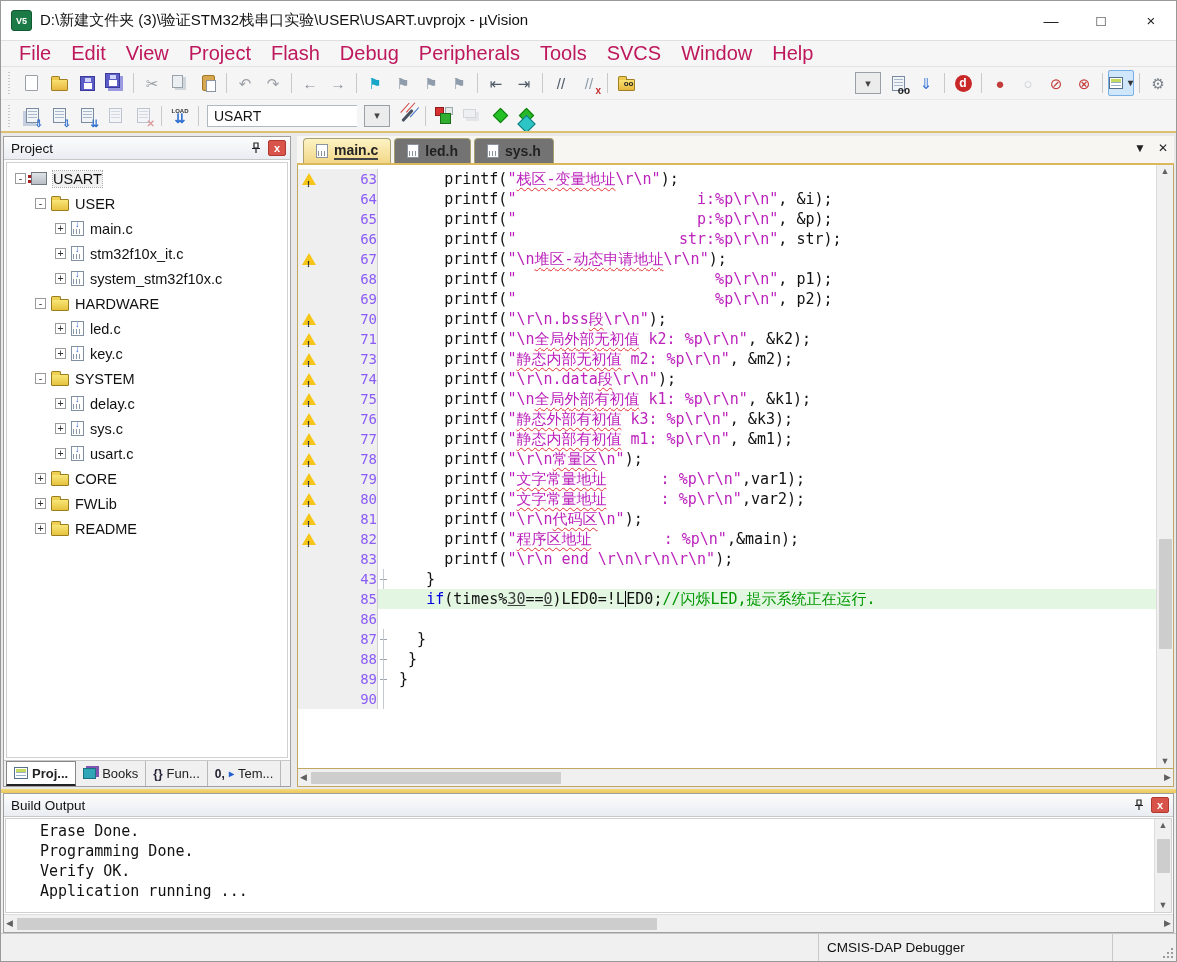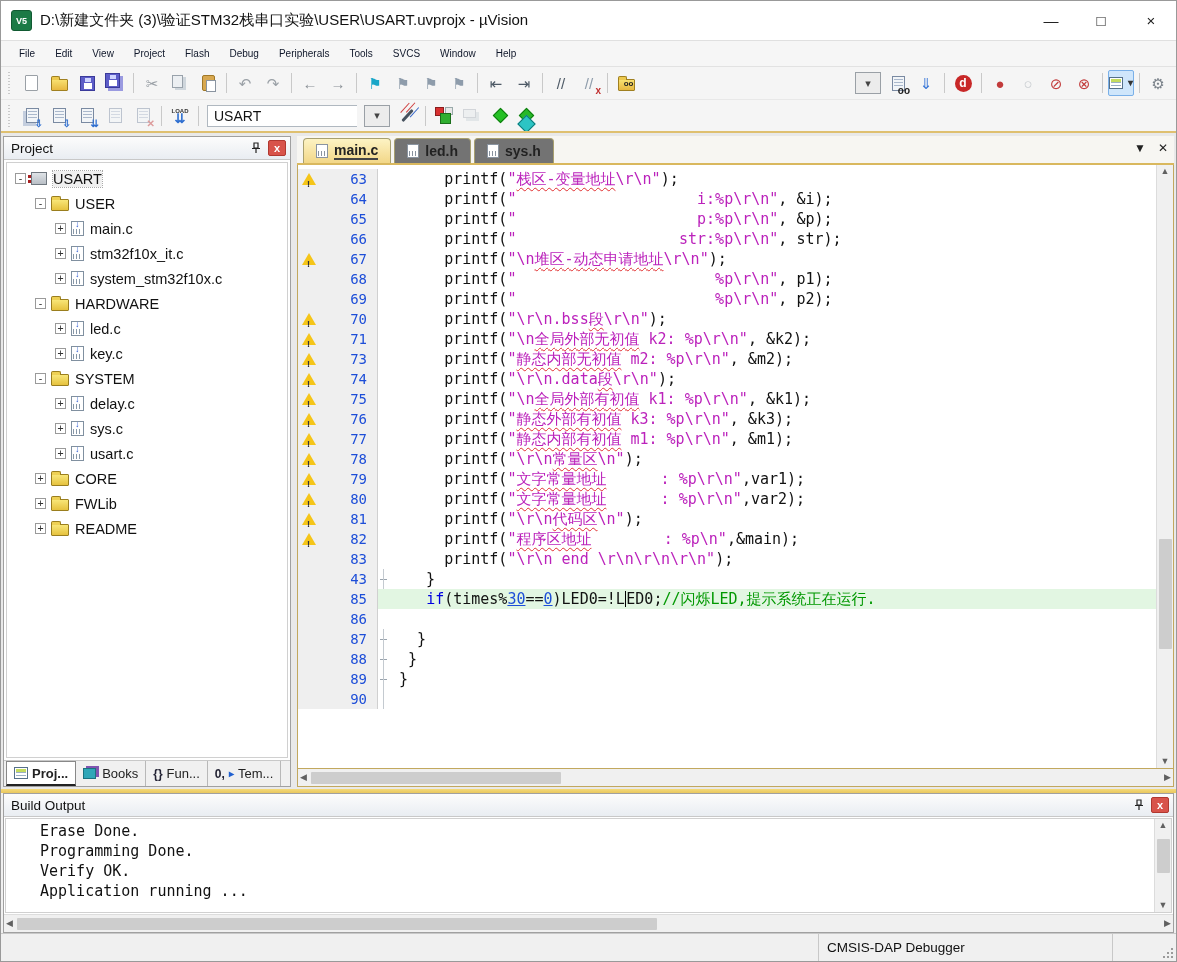--- a/index.html
+++ b/index.html
@@ -15,21 +15,21 @@
               font-size:9px; font-weight:bold; display:flex; align-items:center;
               justify-content:center; margin-right:8px; border:1px solid #115a32; }
   #title-text { font-size:15px; color:#111; }
   #win-controls { margin-left:auto; display:flex; height:100%; }
   .win-btn { width:50px; height:100%; display:flex; align-items:center; justify-content:center;
              font-size:15px; color:#222; }
 
   
   #menubar { height:26px; background:#f6f6f6; display:flex; align-items:center;
              padding-left:8px; border-bottom:1px solid #e2e2e2; flex:0 0 auto; }
-  .menu-item { padding:3px 10px; font-size:10px; color:#0f172a; }
+  .menu-item { padding:3px 10px; font-size:20px; color:#be185d; }
 
   
   .toolbar { height:33px; background:#f5f5f5; display:flex; align-items:center;
              padding:0 4px; flex:0 0 auto; overflow:hidden; }
   #toolbar1 { border-bottom:1px solid #e8e8e8; }
   #toolbar2 { border-bottom:2px solid #dfc070; }
   .tb-grip { width:6px; height:22px; margin:0 3px;
              background:repeating-linear-gradient(180deg,#c9c9c9 0 1px,transparent 1px 3px);
              background-size:2px 100%; background-repeat:repeat-y; }
   .tb-sep { width:1px; height:20px; background:#c9c9c9; margin:0 4px; }
@@ -191,37 +191,37 @@
                border-top:none; min-height:0; overflow:hidden; }
   #code-lines { flex:1; overflow:hidden; padding-top:4px;
                 font-family:"DejaVu Sans Mono", monospace; font-size:15px; }
   .cl { display:flex; height:20px; line-height:20px; white-space:pre; }
   .warn-slot { flex:0 0 22px; background:#efefef; display:flex; align-items:center;
                justify-content:center; }
   .warn { width:0; height:0; position:relative; border-left:7px solid transparent;
           border-right:7px solid transparent; border-bottom:12px solid #f5c518; }
   .warn::after { content:"!"; position:absolute; left:-2px; top:1px; font-size:9px;
           font-weight:bold; color:#333; font-family:"Liberation Sans",sans-serif; }
-  .lnum { flex:0 0 58px; background:#efefef; color:#1d4ed8; text-align:right;
-          padding-right:10px; font-size:14px; border-right:1px solid #d0d0d0; }
+  .lnum { flex:0 0 58px; background:#efefef; color:#8b5cf6; text-align:right;
+          font-size:14px; border-right:1px solid #d0d0d0; }
   .lmarg { flex:0 0 12px; position:relative; }
   .m-t::before { content:""; position:absolute; left:2px; top:10px; width:7px; height:1px;
           background:#9aa4ae; }
   .m-t::after, .m-v::after { content:""; position:absolute; left:5px; top:0; bottom:0;
           width:1px; background:#c4cad0; }
   .m-c::after { content:""; position:absolute; left:5px; top:0; height:10px; width:1px;
           background:#c4cad0; }
   .m-c::before { content:""; position:absolute; left:5px; top:10px; width:7px; height:1px;
           background:#c4cad0; }
   .ltext { flex:1; color:#111; }
   .cl.hl .ltext, .cl.hl .lmarg { background:#e2f6e2; }
   .seg-s, .seg-zs { color:#bb22bb; }
   .seg-zs { text-decoration:underline wavy #e03030 1px; text-underline-offset:3px; }
   .seg-k { color:#0000e0; }
-  .seg-n { color:#1d4ed8;text-decoration:underline; }
+  .seg-n { color:#404040;text-decoration:underline; }
   .seg-c { color:#009800; }
   .caret { display:inline-block; width:1.5px; height:16px; background:#000;
            vertical-align:-3px; }
 
   
   .vscroll { flex:0 0 17px; background:#f0f0f0; border-left:1px solid #dcdcdc; display:flex;
              flex-direction:column; align-items:center; justify-content:space-between;
              padding:2px 0; position:relative; }
   .hscroll { flex:0 0 18px; background:#f0f0f0; border:1px solid #c2a85e; border-top:none;
              display:flex; align-items:center; padding:0 2px; position:relative; }

